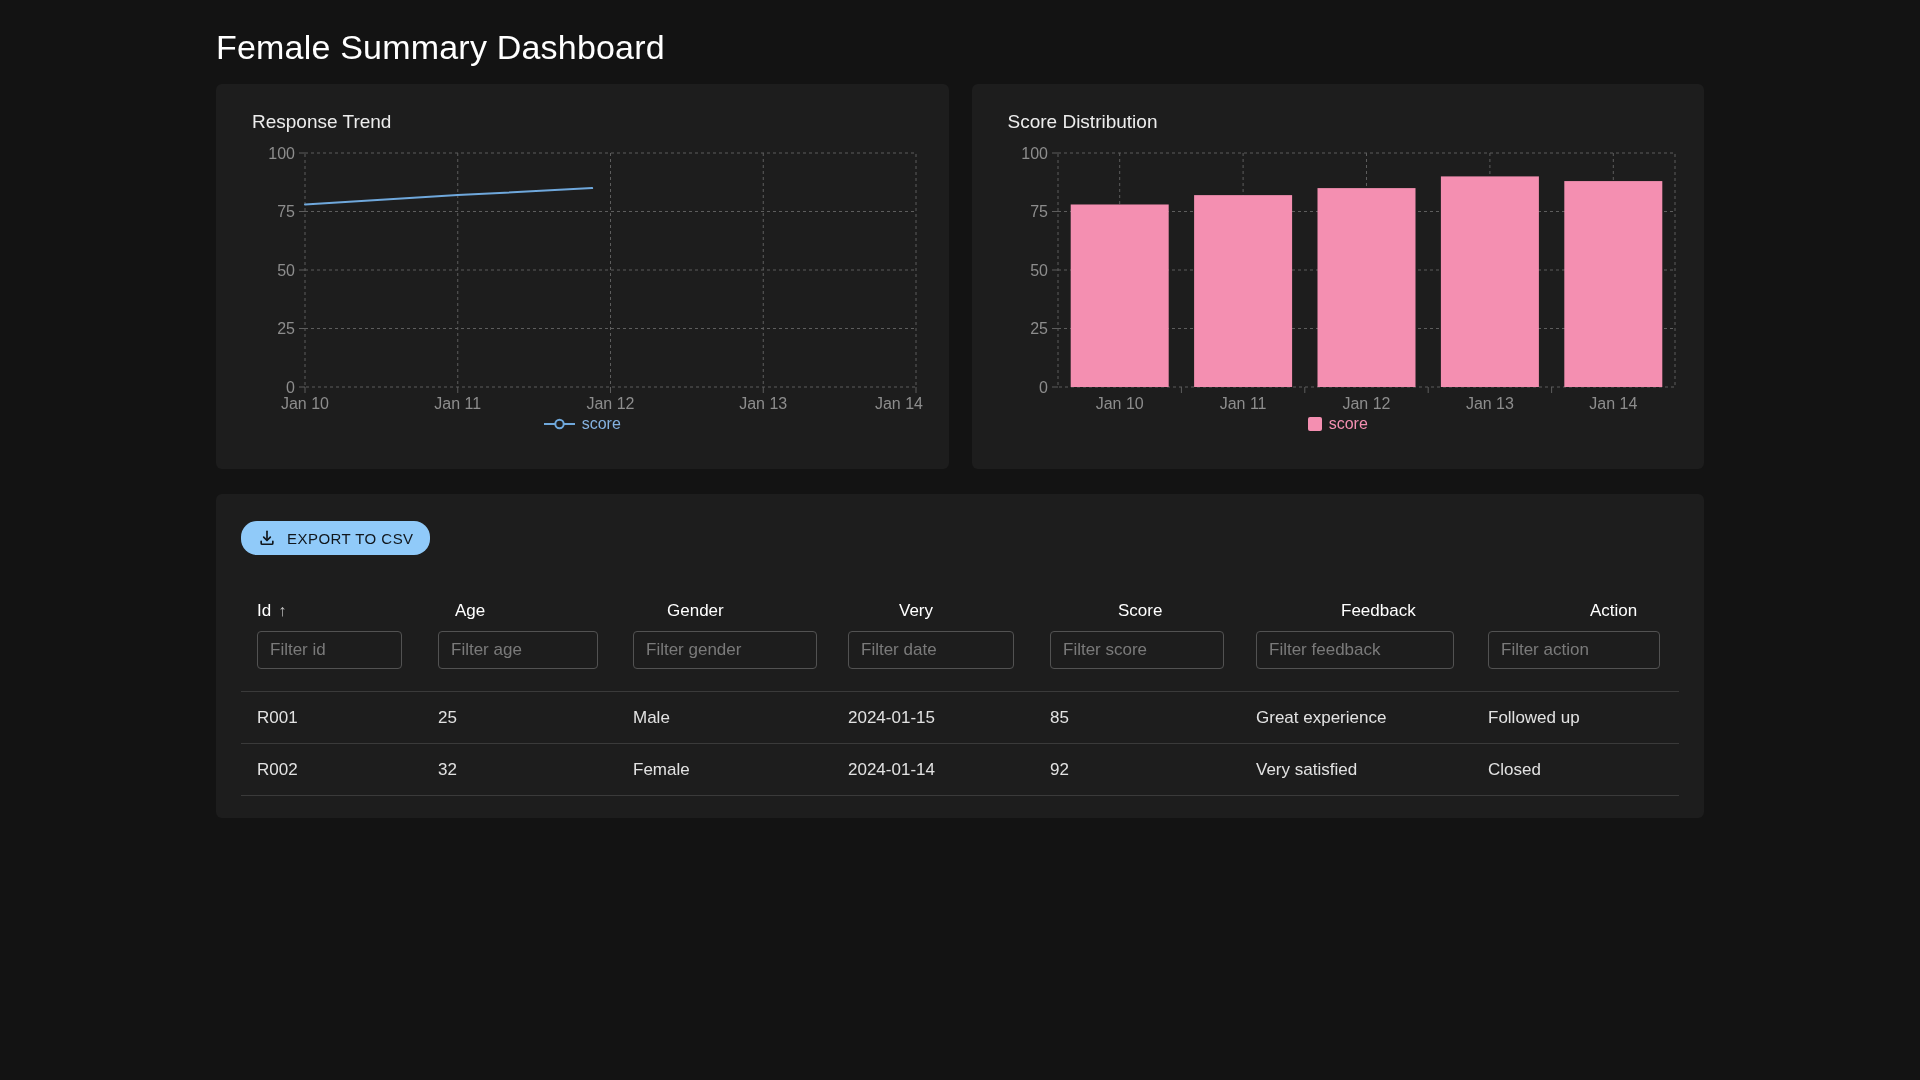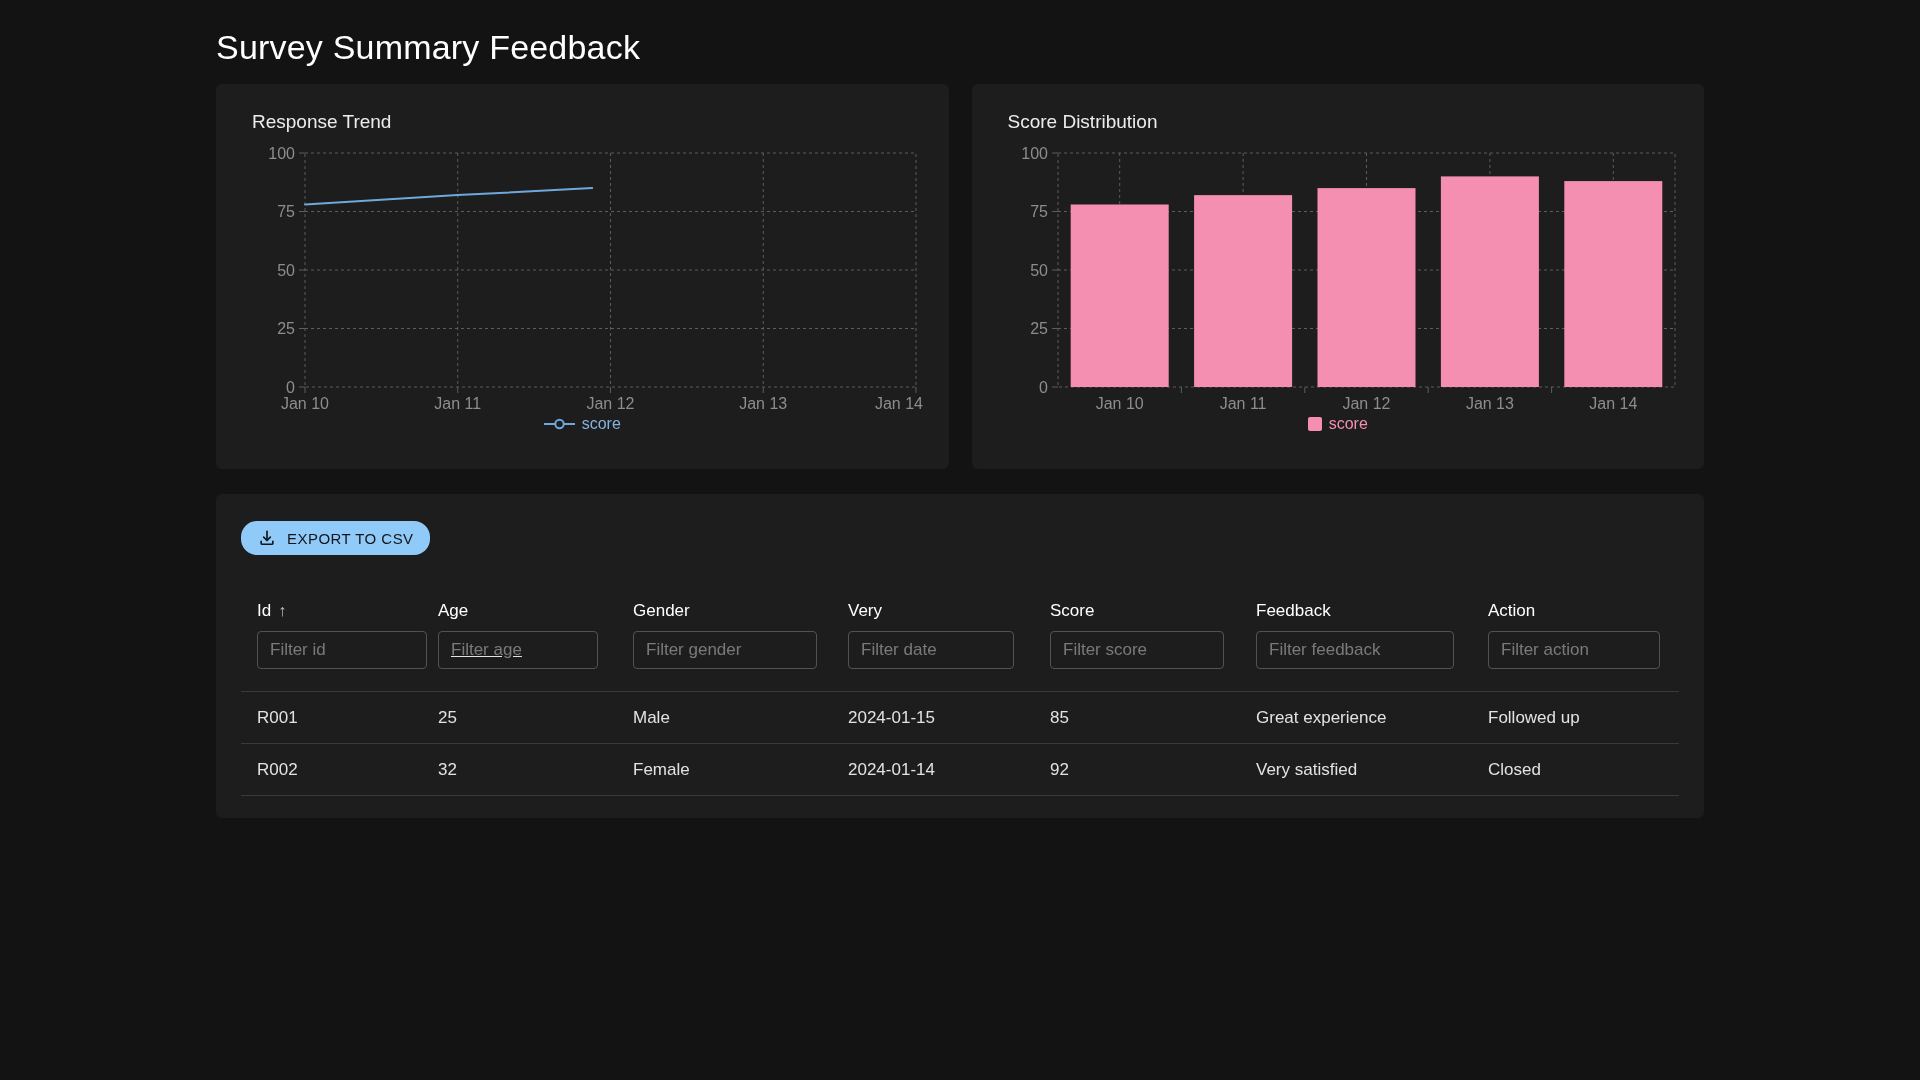--- a/index.html
+++ b/index.html
@@ -38,21 +38,21 @@
     display:inline-flex; align-items:center; gap:10px;
     height:34px; padding:0 16px;
     background:#90caf9; color:#10161c;
     border:none; border-radius:16px;
     font-family:inherit; font-size:15px; font-weight:500; letter-spacing:.46px;
     cursor:pointer;
   }
   .export-btn svg { display:block; }
 
   .tgrid { display:grid; grid-template-columns:181px 195px 215px 202px 206px 232px 1fr; }
-  .thead { margin-top:46px; height:20px; }
+  .thead { margin-top:46px; height:20px;gap:17px; }
   .thead .hcell {
     padding-left:16px; display:flex; align-items:center; gap:7px;
     font-size:17px; color:#ffffff; font-weight:400;
   }
   .sort-arrow { font-size:16px; color:#c2c2c2; line-height:1; }
   .tfilters { margin-top:10px; height:38px; }
   .tfilters .fcell { padding-left:16px; }
   .tfilters input {
     height:38px; background:transparent;
     border:1px solid #525252; border-radius:4px;
@@ -61,21 +61,21 @@
   }
   .tfilters input::placeholder { color:#7a7a7a; opacity:1; }
   .tbody { margin-top:22px; border-bottom:1px solid #3a3a3a; }
   .trow { height:52px; align-items:center; border-top:1px solid #3a3a3a; }
   .trow .cell { padding-left:16px; font-size:17px; color:#e2e2e2; }
 </style>
 </head>
 <body>
 
 <div class="content">
-  <h1 class="page-title">Survey Summary Feedback</h1>
+  <h1 class="page-title">Female Summary Dashboard</h1>
 
   <div class="charts-row">
     <section class="card chart-card">
       <svg class="chart-svg" id="lineChart" viewBox="0 0 733 385">
           <line x1="83" y1="303" x2="89" y2="303" stroke="#5d5d5d"></line>
           <text x="79" y="308.5" fill="#8d8d8d" font-size="16" text-anchor="end" font-family="Liberation Sans, DejaVu Sans, sans-serif">0</text>
           <line x1="89" y1="244.5" x2="700" y2="244.5" stroke="#5d5d5d" stroke-dasharray="3 3"></line>
           <line x1="83" y1="244.5" x2="89" y2="244.5" stroke="#5d5d5d"></line>
           <text x="79" y="250" fill="#8d8d8d" font-size="16" text-anchor="end" font-family="Liberation Sans, DejaVu Sans, sans-serif">25</text>
           <line x1="89" y1="186" x2="700" y2="186" stroke="#5d5d5d" stroke-dasharray="3 3"></line>
@@ -184,22 +184,22 @@
           <span>Score</span>
         </div>
         <div class="hcell">
           <span>Feedback</span>
         </div>
         <div class="hcell">
           <span>Action</span>
         </div>
       </div>
     <div class="tfilters tgrid" id="tableFilters">
-        <div class="fcell"><input type="text" placeholder="Filter id" style="width: 170px;"></div>
-        <div class="fcell"><input type="text" placeholder="Filter age" style="width: 160px; text-decoration: underline;"></div>
+        <div class="fcell"><input type="text" placeholder="Filter id" style="width: 145px;"></div>
+        <div class="fcell"><input type="text" placeholder="Filter age" style="width: 160px;"></div>
         <div class="fcell"><input type="text" placeholder="Filter gender" style="width: 184px;"></div>
         <div class="fcell"><input type="text" placeholder="Filter date" style="width: 166px;"></div>
         <div class="fcell"><input type="text" placeholder="Filter score" style="width: 174px;"></div>
         <div class="fcell"><input type="text" placeholder="Filter feedback" style="width: 198px;"></div>
         <div class="fcell"><input type="text" placeholder="Filter action" style="width: 172px;"></div>
       </div>
     <div class="tbody" id="tableBody">
         <div class="trow tgrid">
           <div class="cell">R001</div>
           <div class="cell">25</div>

